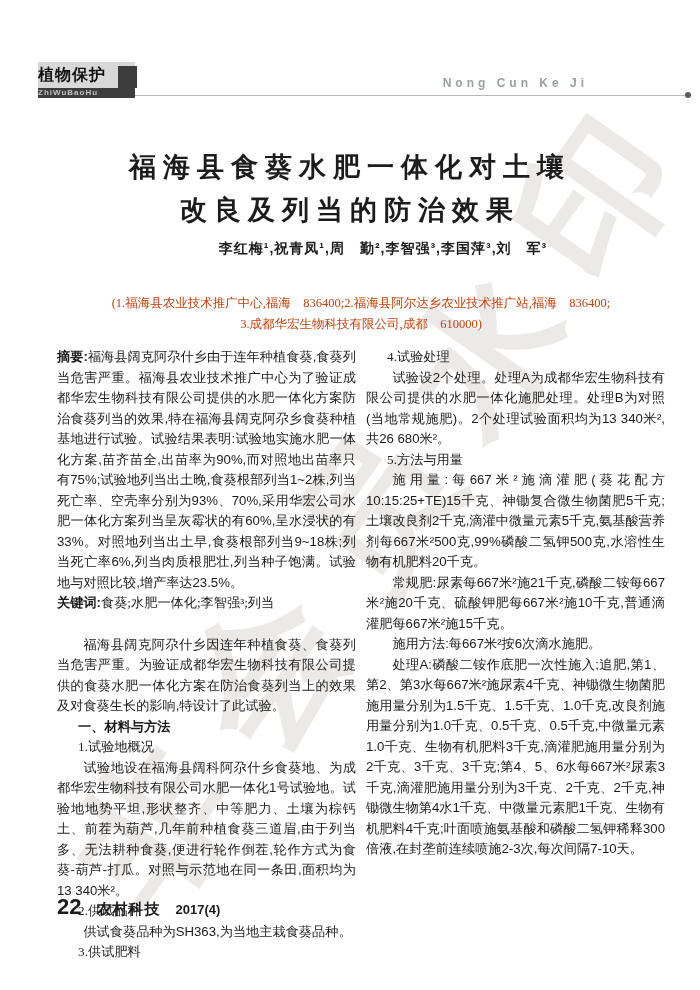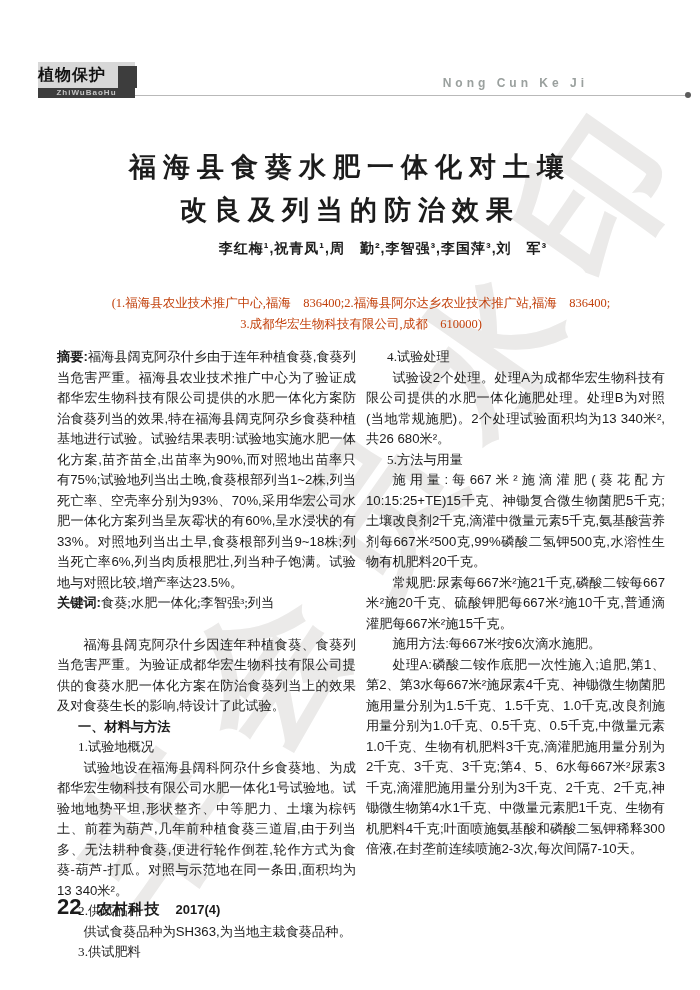--- a/index.html
+++ b/index.html
@@ -20,21 +20,21 @@
   
   .hdr-rule{position:absolute;top:95px;left:38px;right:14px;border-top:1px solid #b9b9b9;z-index:2;}
   .hdr-dot{position:absolute;top:92px;right:9px;width:6px;height:6px;border-radius:50%;background:#5b5b5b;z-index:2;}
   .badge{position:absolute;left:38px;top:62px;width:97px;z-index:3;}
   .badge-main{
     background:#d8d8d8;height:26px;line-height:26px;text-align:left;
     font-weight:bold;font-size:16px;letter-spacing:1px;position:relative;color:#111;
   }
   .badge-sq{position:absolute;right:-2px;top:4px;width:19px;height:22px;background:#3d3d3d;}
   .badge-bar{
-    background:#3d3d3d;height:10px;line-height:10px;text-align:center;
+    background:#3d3d3d;height:10px;line-height:10px;
     font-size:8px;color:#c4c4c4;letter-spacing:1px;font-weight:bold;
   }
   .hdr-pinyin{
     position:absolute;top:76px;right:112px;z-index:2;
     color:#9aa09e;font-weight:bold;font-size:12px;letter-spacing:4px;padding-left:8px;
   }
   
   .title{
     position:absolute;top:146px;left:0;width:100%;text-align:center;z-index:2;
     font-size:27px;font-weight:900;letter-spacing:7px;line-height:43px;margin:0;

